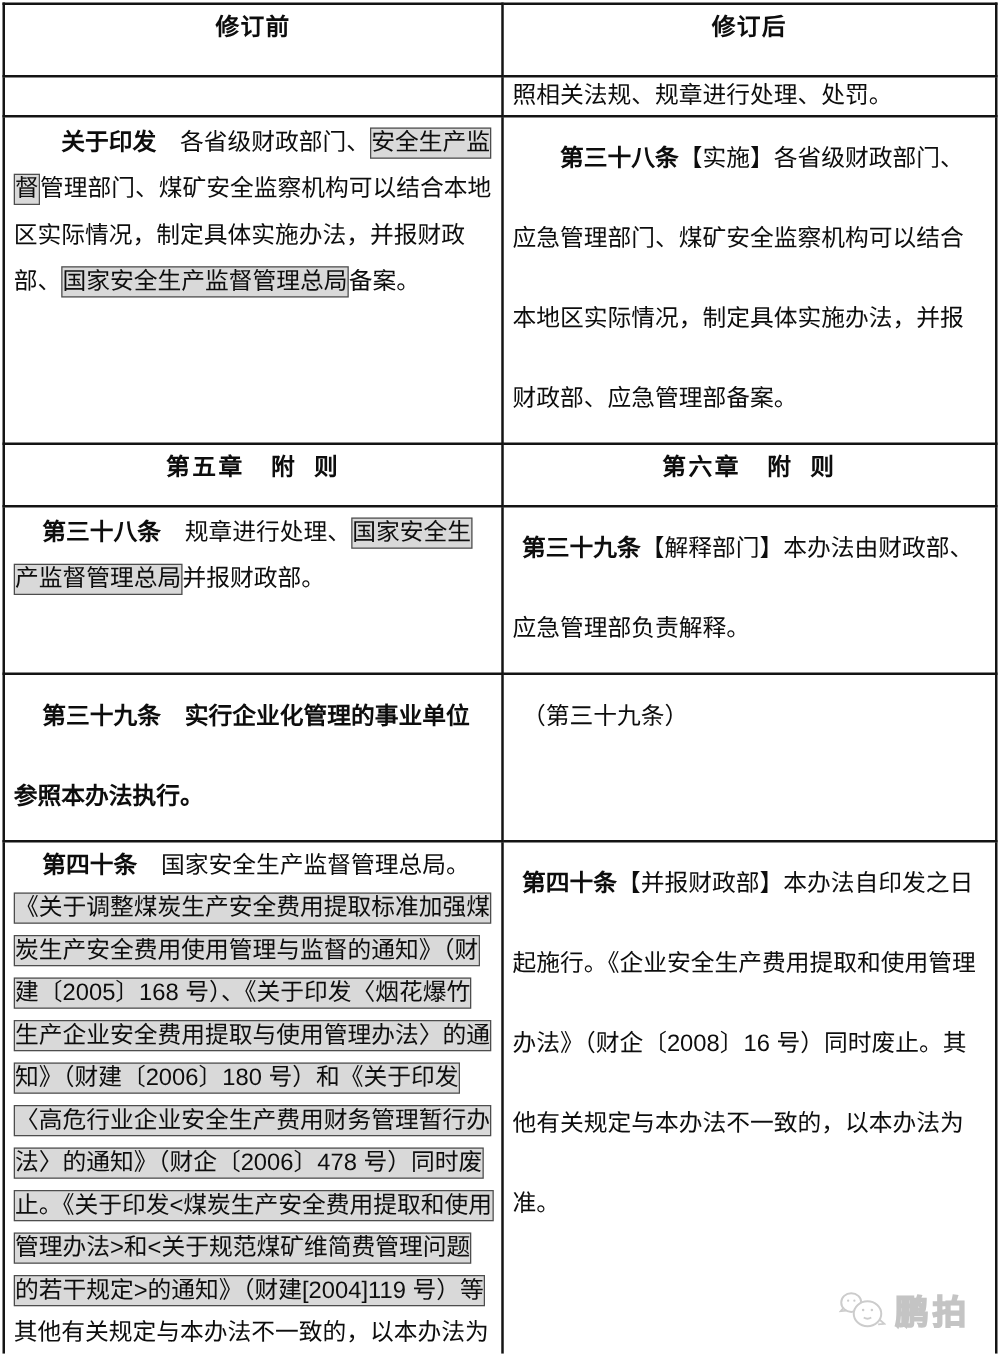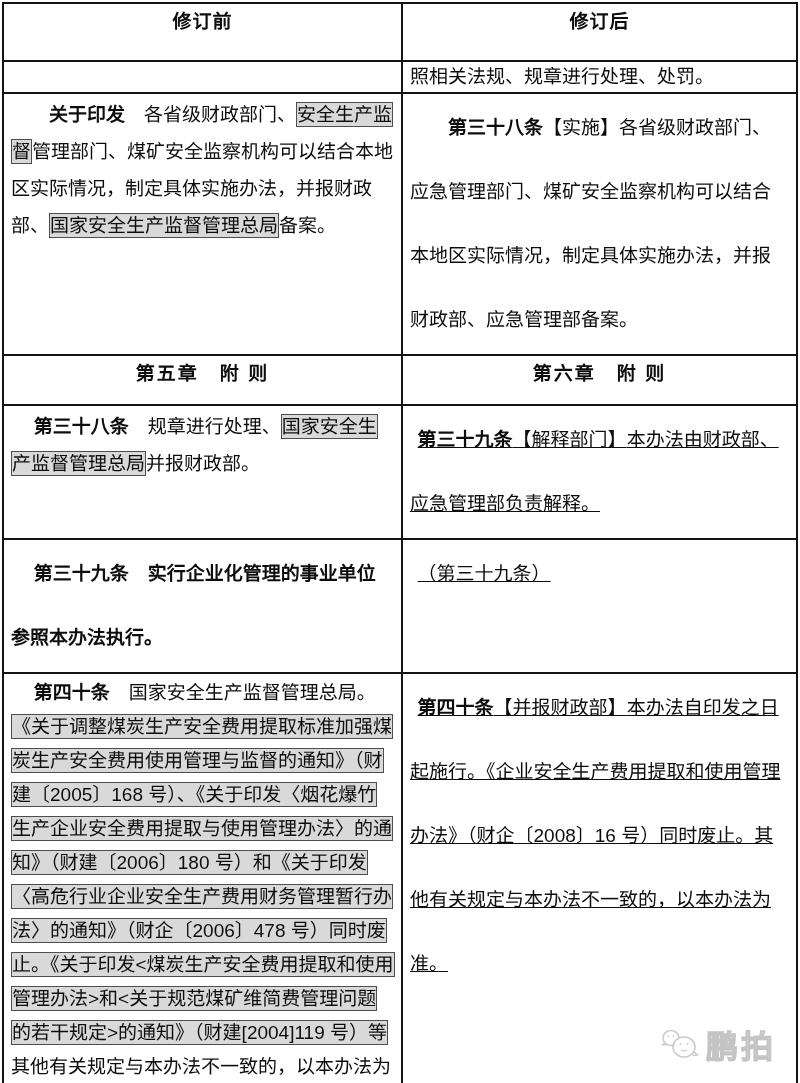--- a/index.html
+++ b/index.html
@@ -45,49 +45,50 @@
     text-align:center;
     vertical-align:middle;
     letter-spacing:1px;
   }
   td.chapter{
     font-size:21px;
     font-weight:bold;
     text-align:center;
     vertical-align:middle;
     letter-spacing:2px;
+    font-family:Liberation Mono, monospace;
   }
   .lh26{line-height:26px;}
   .lh34{line-height:34px;}
   .lh37{line-height:37px;}
   .lh52{line-height:64px;}
   .ind2{text-indent:2em;}
   .ind1{text-indent:1.2em;}
-  .ind05{text-indent:0.4em;text-decoration:underline;}
+  .ind05{text-indent:0.4em;}
 
   span.b{font-weight:bold;}
   span.hl{
     background:var(--hl-bg);
     border:1px solid var(--hl-border);
     padding:1px 0;
     box-decoration-break:clone;
     -webkit-box-decoration-break:clone;
   }
 
   .watermark{
     position:absolute;
     right:24px;
     bottom:16px;
     display:flex;
     align-items:center;
     gap:7px;
     pointer-events:none;
   }
   .watermark .wm-text{
-    font-size:32px;
+    font-size:27px;
     font-weight:bold;
     letter-spacing:3px;
     color:#efefef;
     -webkit-text-stroke:1.2px var(--wm);
   }
 </style>
 </head>
 <body>
 
 <div class="page">

